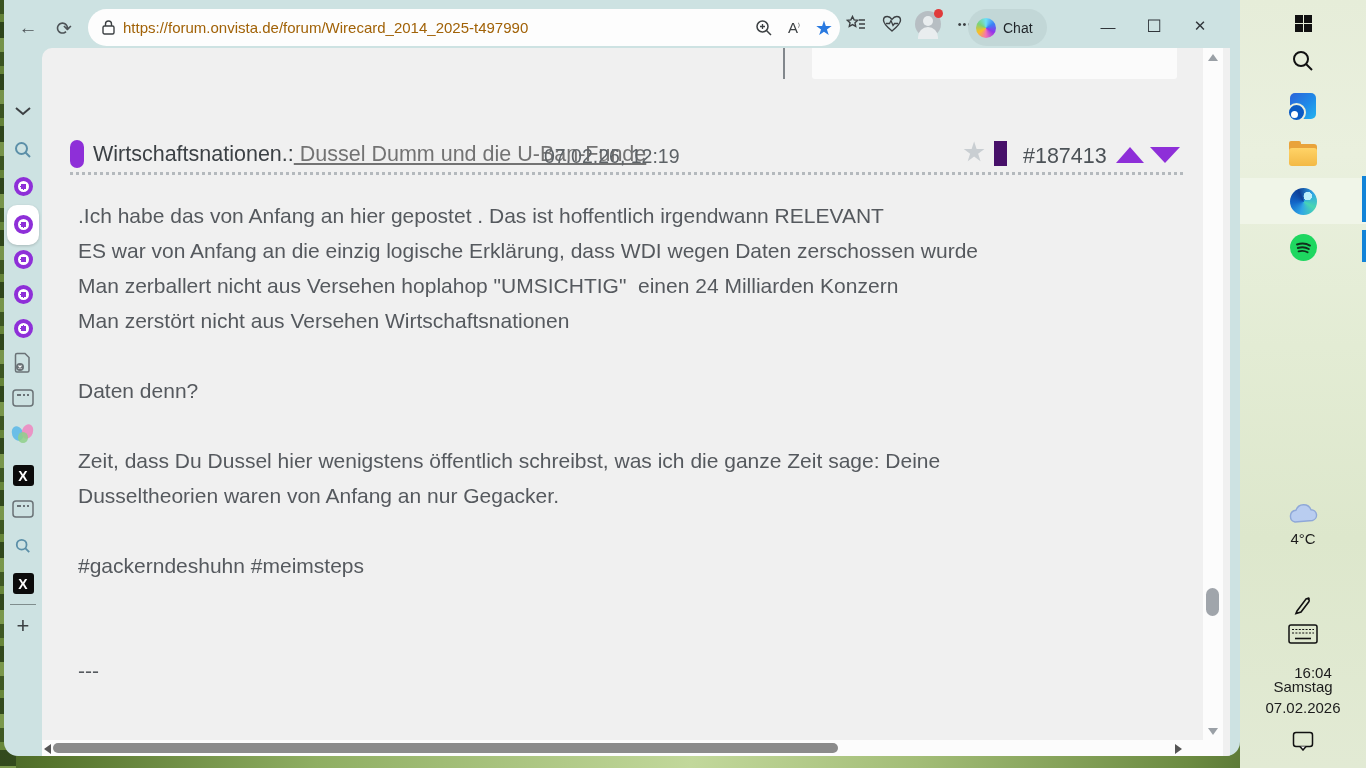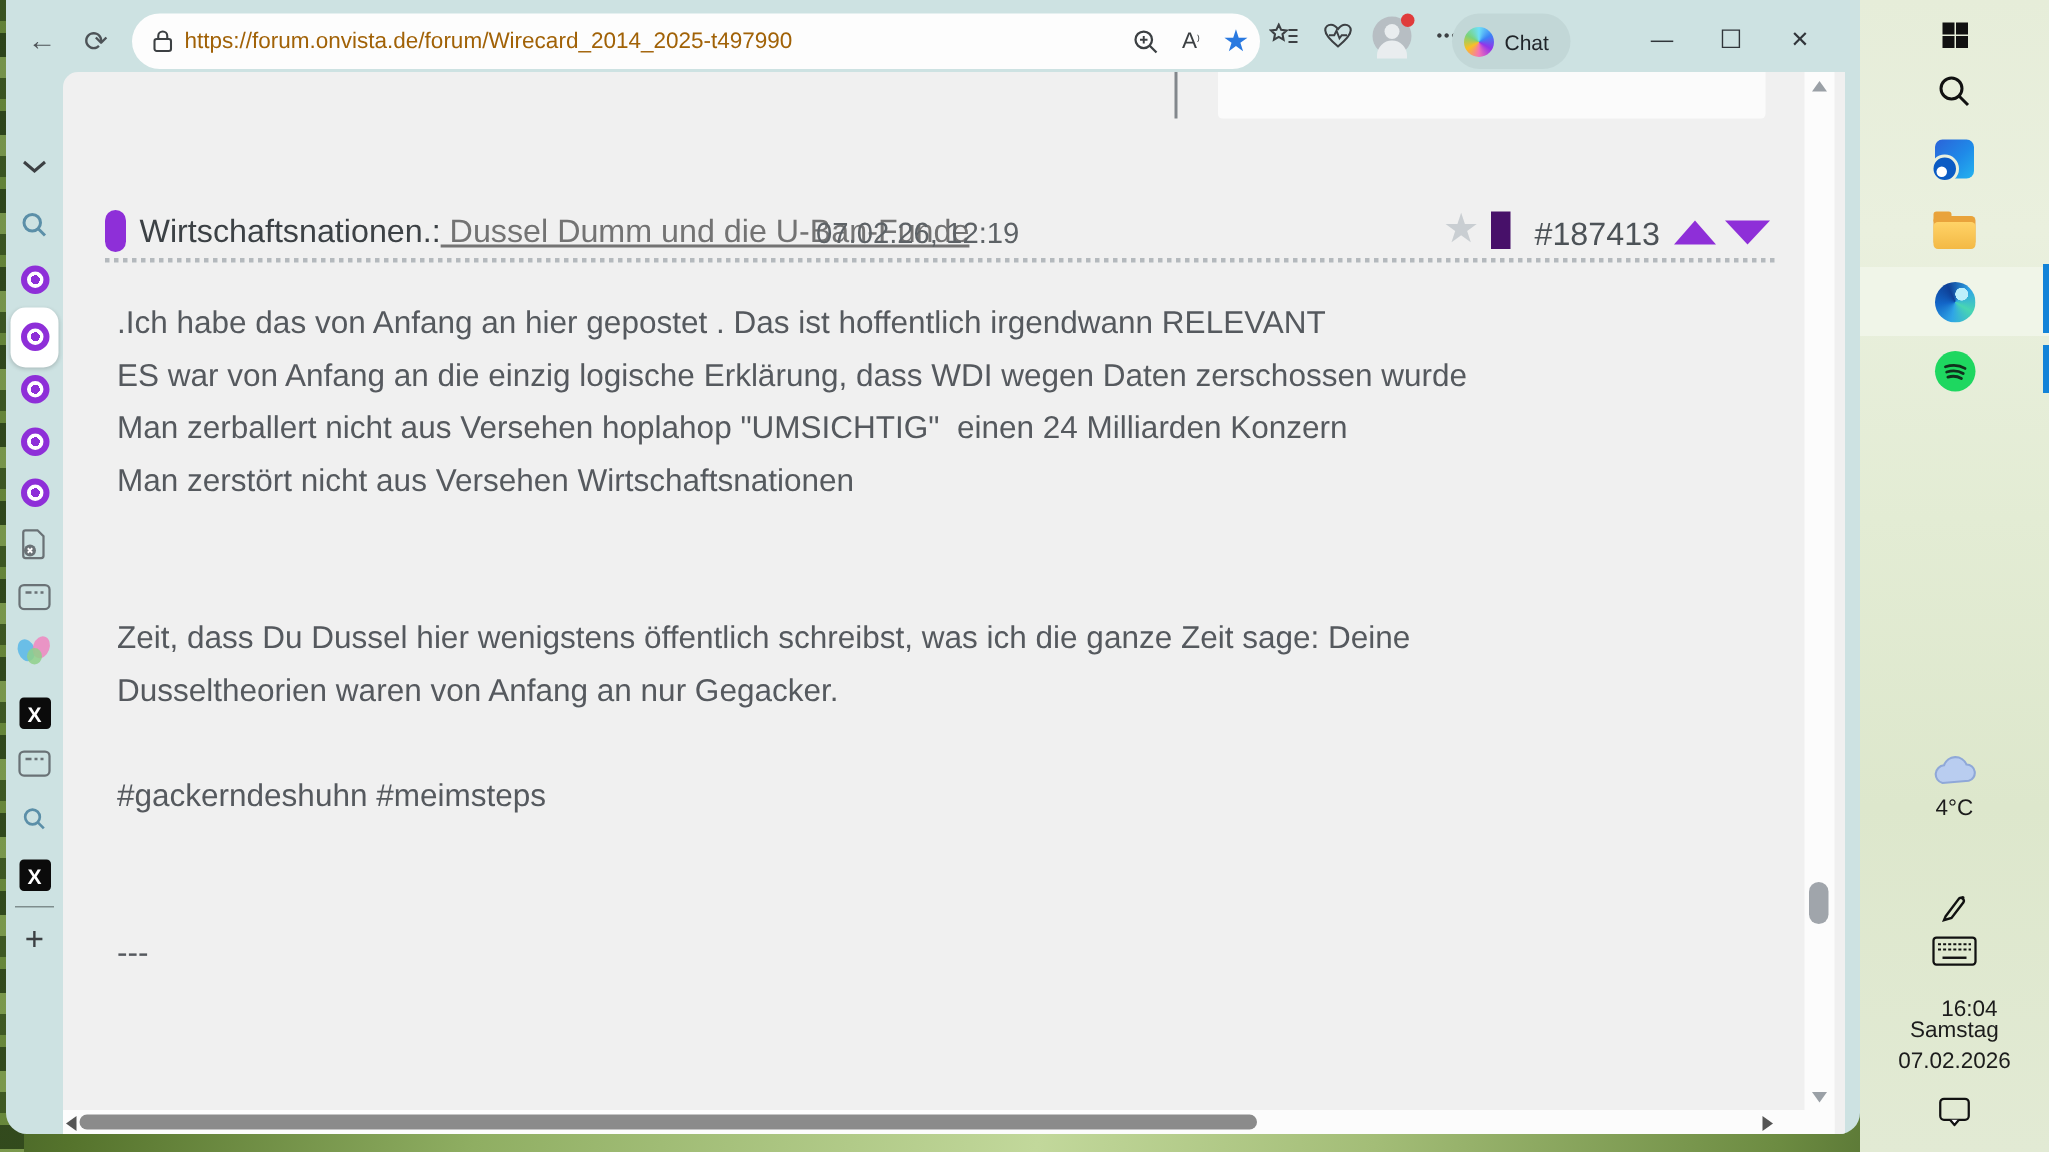--- a/index.html
+++ b/index.html
@@ -266,20 +266,21 @@
     <div class="tri-up"></div>
     <div class="tri-down"></div>
     <div class="dotted-sep"></div>
 
     <div class="post-body">
         <div class="body-line">.Ich habe das von Anfang an hier gepostet . Das ist hoffentlich irgendwann RELEVANT</div>
         <div class="body-line">ES war von Anfang an die einzig logische Erklärung, dass WDI wegen Daten zerschossen wurde</div>
         <div class="body-line">Man zerballert nicht aus Versehen hoplahop "UMSICHTIG"  einen 24 Milliarden Konzern</div>
         <div class="body-line">Man zerstört nicht aus Versehen Wirtschaftsnationen</div>
         <div class="body-line">&nbsp;</div>
+        <div class="body-line">Daten denn?</div>
         <div class="body-line">&nbsp;</div>
         <div class="body-line">Zeit, dass Du Dussel hier wenigstens öffentlich schreibst, was ich die ganze Zeit sage: Deine</div>
         <div class="body-line">Dusseltheorien waren von Anfang an nur Gegacker.</div>
         <div class="body-line">&nbsp;</div>
         <div class="body-line">#gackerndeshuhn #meimsteps</div>
         <div class="body-line">&nbsp;</div>
         <div class="body-line">&nbsp;</div>
         <div class="body-line">---</div>
       </div>
 

